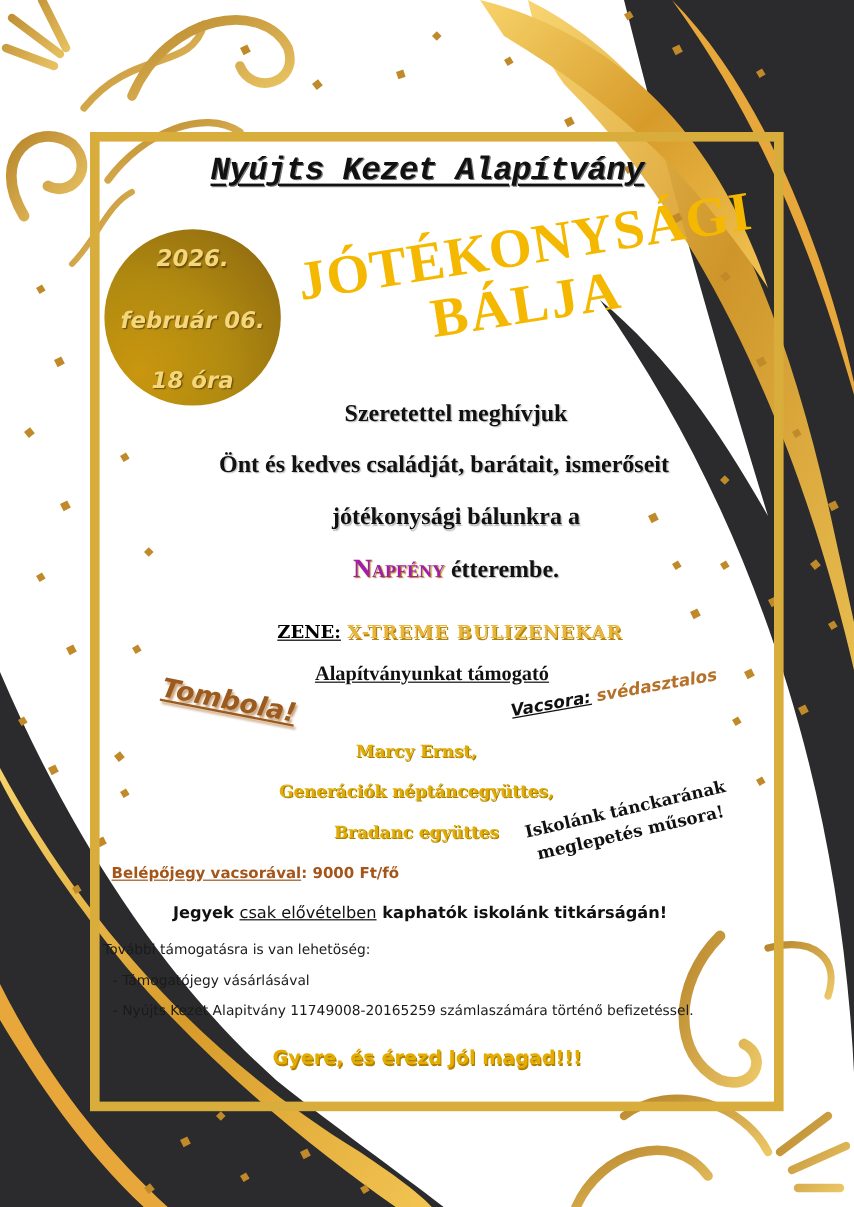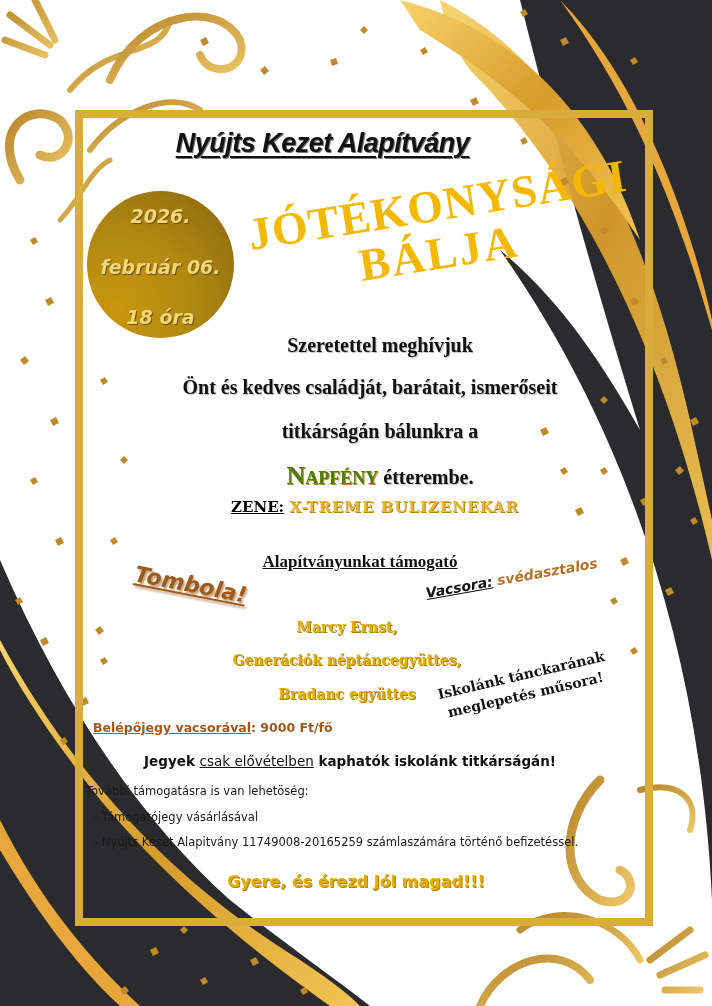--- a/index.html
+++ b/index.html
@@ -1,29 +1,29 @@
 <!DOCTYPE html>
 <html><head>
 <meta charset="utf-8">
 <style>
   html, body { margin:0; padding:0; }
   body { width:712px; height:1006px; position:relative; overflow:hidden; background:#ffffff; font-family:"Liberation Serif", serif; }
   .bg-svg { position:absolute; left:0; top:0; width:712px; height:1006px; z-index:0; }
   .frame { position:absolute; left:75px; top:110px; width:578px; height:816px; box-sizing:border-box; border:8px solid #d9ad3c; z-index:1; pointer-events:none; }
   .layer { position:absolute; z-index:2; }
-  .org-title { left:0; width:645px; top:128px; text-align:center; font-family:Liberation Sans, sans-serif; font-style:italic; font-weight:bold; font-size:27px; color:#111; letter-spacing:-0.5px; }
+  .org-title { left:0; width:712px; top:128px; text-align:center; font-family:Liberation Mono, monospace; font-style:italic; font-weight:bold; font-size:27px; color:#111; letter-spacing:-0.5px; }
   .org-title span { text-decoration:underline; text-decoration-thickness:2px; text-underline-offset:4px; text-shadow:1px 1px 0 #777; }
   .date-circle { left:87px; top:191px; width:147px; height:147px; border-radius:50%; background:radial-gradient(circle at 20% 80%, #c9960f 0%, #b08a10 45%, #8a6410 100%); display:flex; flex-direction:column; justify-content:space-between; align-items:center; padding:14px 0 10px; box-sizing:border-box; }
   .date-circle .line { font-family:"DejaVu Sans", sans-serif; font-style:italic; font-weight:bold; color:#f4d77a; font-size:19px; text-shadow:1px 1px 1px #6b4c07; }
   .ball-title { left:250px; top:182px; width:370px; text-align:center; transform:rotate(-9deg); transform-origin:center; font-family:"Liberation Serif", serif; font-weight:bold; color:#f5b800; line-height:1.05; }
   .ball-title .l1 { font-size:46px; letter-spacing:1px; display:block; }
   .ball-title .l2 { font-size:46px; letter-spacing:2px; display:block; }
   .invite { left:160px; width:440px; text-align:center; font-weight:bold; font-size:20px; color:#111; text-shadow:1px 1px 1px #bbb; }
-  .napfeny { color:#4d7c0f; font-variant:small-caps; font-size:26px; text-shadow:1px 1px 1px #a67c00; }
-  .zene { left:150px; width:450px; top:498px; text-align:center; font-family:"DejaVu Serif", serif; font-weight:bold; font-size:15px; }
+  .napfeny { color:#a21caf; font-variant:small-caps; font-size:22px; text-shadow:1px 1px 1px #a67c00; }
+  .zene { left:150px; width:450px; top:518px; text-align:center; font-family:"DejaVu Serif", serif; font-weight:bold; font-size:15px; }
   .zene .lbl { color:#000; text-decoration:underline; }
   .zene .val { color:#e9b53a; text-shadow:1px 1px 0 #b48410; letter-spacing:1px; }
   .supporters-h { left:180px; width:360px; top:550px; text-align:center; font-weight:bold; font-size:17px; color:#111; line-height:24px; }
   .supporters-h .u { text-decoration:underline; }
   .performer { left:137px; width:420px; text-align:center; font-family:"DejaVu Serif", serif; font-weight:bold; font-size:14px; color:#e2ad08; text-shadow:1px 1px 0 #a87f00; }
   .tombola { left:134px; top:572px; transform:rotate(11deg); font-family:"DejaVu Sans", sans-serif; font-style:italic; font-weight:bold; font-size:22px; color:#9b5a1e; text-decoration:underline; text-shadow:2px 2px 2px #c9a37c; }
   .vacsora { left:426px; top:585px; transform:rotate(-10deg); transform-origin:left center; font-family:"DejaVu Sans", sans-serif; font-style:italic; font-weight:bold; font-size:14px; white-space:nowrap; }
   .vacsora .lbl { color:#111; text-decoration:underline; }
   .vacsora .val { color:#b5712a; }
   .dance { left:440px; top:684px; transform:rotate(-13deg); transform-origin:left center; font-family:"DejaVu Serif", serif; font-weight:bold; font-size:14px; color:#111; text-align:center; line-height:20px; white-space:nowrap; }
@@ -144,21 +144,21 @@
   <div class="line">18 óra</div>
 </div>
 
 <div class="layer ball-title">
   <span class="l1">JÓTÉKONYSÁGI</span>
   <span class="l2">BÁLJA</span>
 </div>
 
 <div class="layer invite" style="top:334px;">Szeretettel meghívjuk</div>
 <div class="layer invite" style="top:376px; left:110px; width:520px;">Önt és kedves családját, barátait, ismerőseit</div>
-<div class="layer invite" style="top:420px;">titkárságán bálunkra a</div>
+<div class="layer invite" style="top:420px;">jótékonysági bálunkra a</div>
 <div class="layer invite" style="top:461px;">
   <span class="napfeny">Napfény</span>
   <span>étterembe.</span>
 </div>
 
 <div class="layer zene">
   <span class="lbl">ZENE:</span>
   <span class="val">X-TREME BULIZENEKAR</span>
 </div>
 

